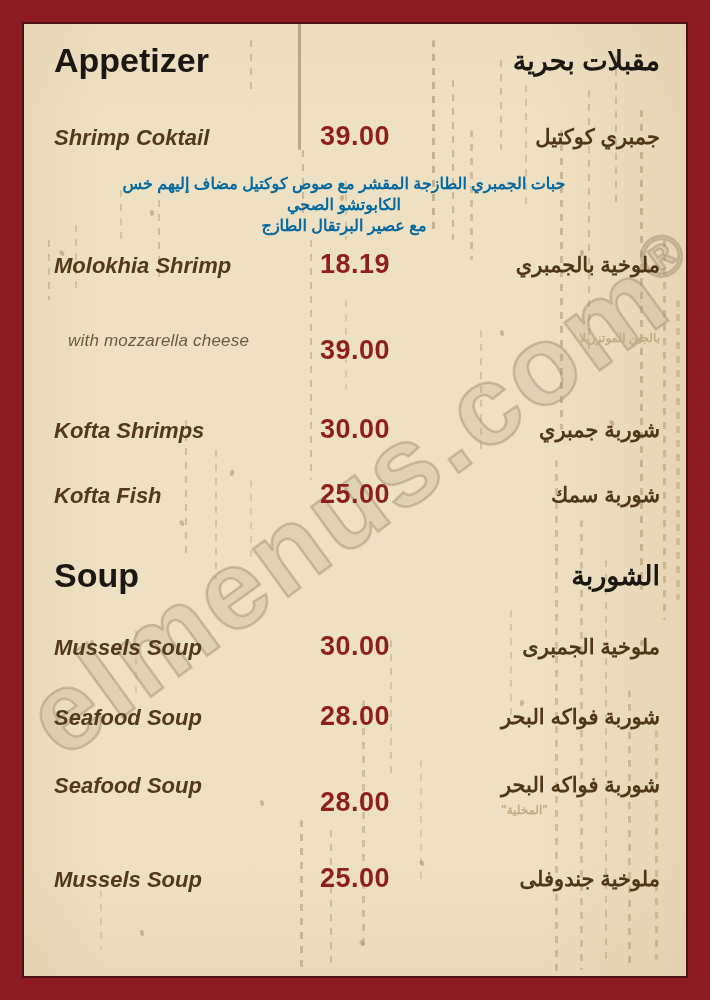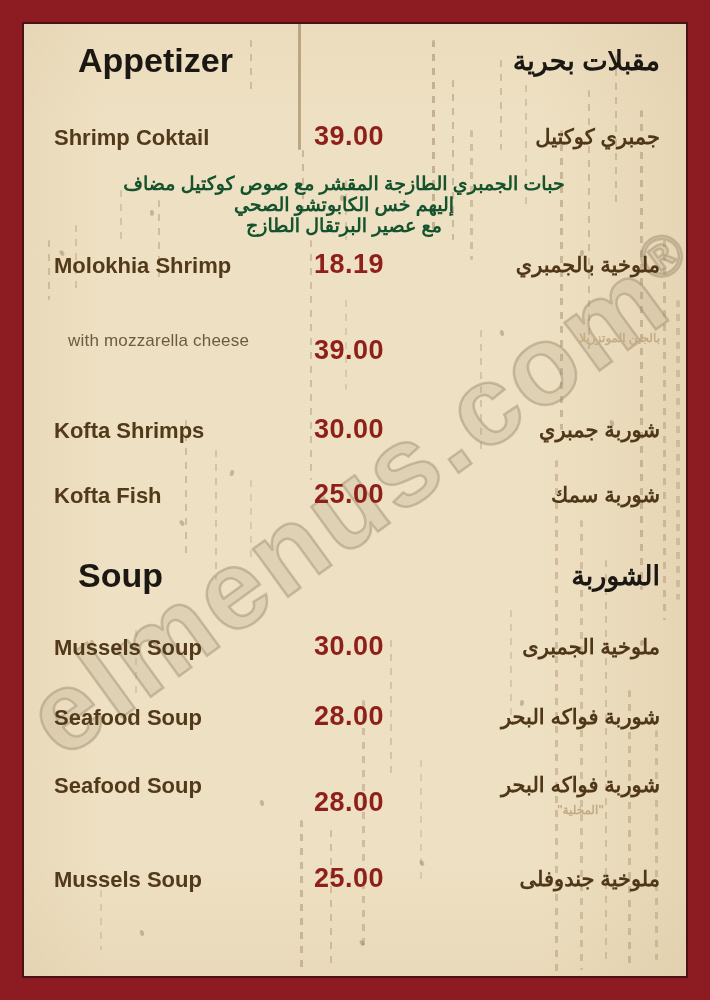--- a/index.html
+++ b/index.html
@@ -32,36 +32,36 @@
     transform:rotate(-36deg);transform-origin:0 50%;
     color:rgba(172,156,128,.22);
     -webkit-text-stroke:2.5px rgba(160,143,114,.48);
     pointer-events:none;
   }
   .watermark .reg{font-size:58px;letter-spacing:0;vertical-align:36px;}
   .content{position:absolute;inset:0;}
   .row{position:absolute;left:30px;right:26px;}
   .row .en{position:absolute;left:0;top:0;}
   .row .price{
-    position:absolute;left:215px;top:-3px;width:160px;text-align:center;
+    position:absolute;left:221px;top:-3px;width:160px;text-align:center;
     font-size:27px;font-weight:bold;color:#8e1f1b;letter-spacing:.5px;line-height:1.1;
   }
   .row .ar{
-    position:absolute;right:0;top:-1px;text-align:center;direction:rtl;
+    position:absolute;right:0;top:-1px;text-align:left;direction:rtl;
     font-size:21px;font-weight:bold;color:#4f3718;line-height:26px;
   }
-  .header-row .en{font-size:34px;font-weight:bold;color:#1b1713;line-height:1.05;margin-left:24px;}
+  .header-row .en{font-size:34px;font-weight:bold;color:#1b1713;line-height:1.05;}
   .header-row .ar{font-size:27px;font-weight:bold;color:#1b1713;top:2px;line-height:1.2;}
-  .item-row .en{font-size:22px;font-weight:bold;color:#52391a;line-height:1.18;}
+  .item-row .en{font-size:22px;font-weight:bold;color:#52391a;line-height:1.18;font-style:italic;}
   .sub-small{display:block;font-size:17px;font-weight:normal;color:#6d5b41;margin-top:4px;letter-spacing:.2px;margin-left:14px;}
   .sub-name{display:block;}
   .ar .sub-ar{display:block;font-size:12px;font-weight:bold;color:#c3ab83;margin-top:5px;line-height:1.2;}
   .desc{
     position:absolute;left:84px;width:472px;text-align:center;direction:rtl;
-    font-size:19px;font-weight:bold;color:#14532d;line-height:21px;
+    font-size:16px;font-weight:bold;color:#0369a1;line-height:21px;
   }
 </style>
 </head>
 <body>
 
 <div class="frame">
   <div class="page">
     <div class="page-shade"></div>
     <div class="texture" id="texture">
         <div class="streak" style="left: 274px; top: -24px; width: 3px; height: 150px; background: rgba(138, 109, 72, 0.5);"></div>

